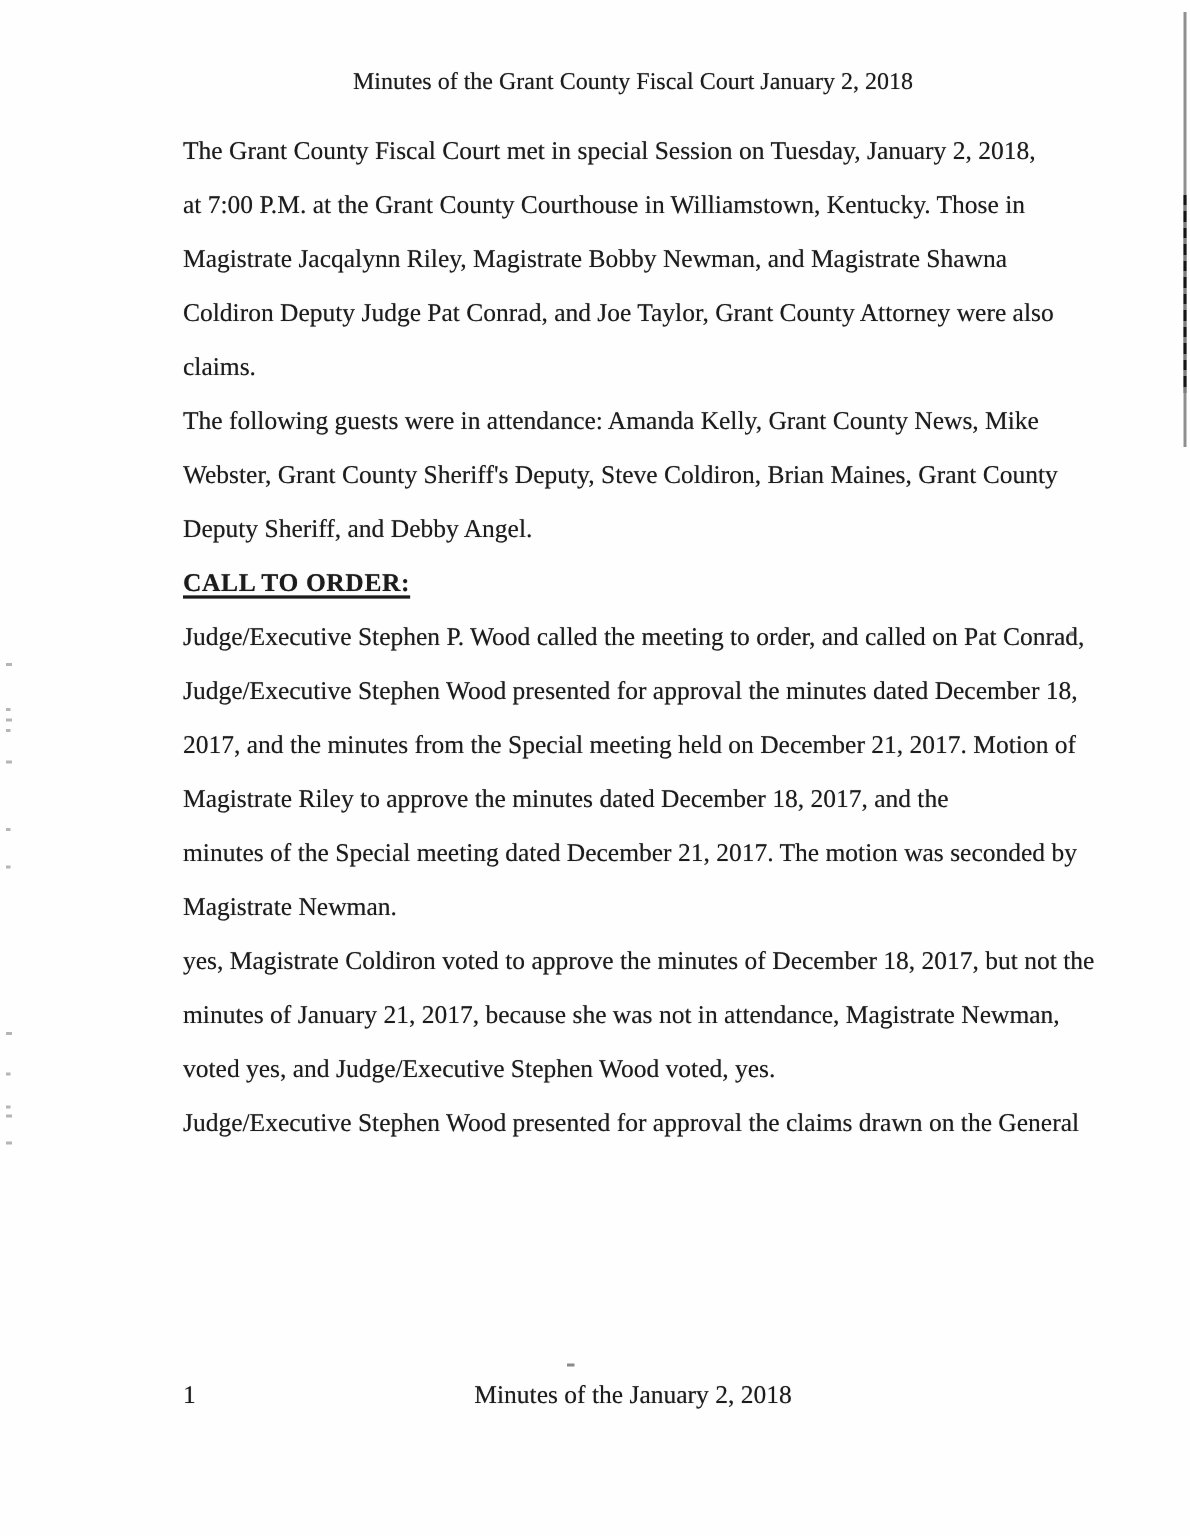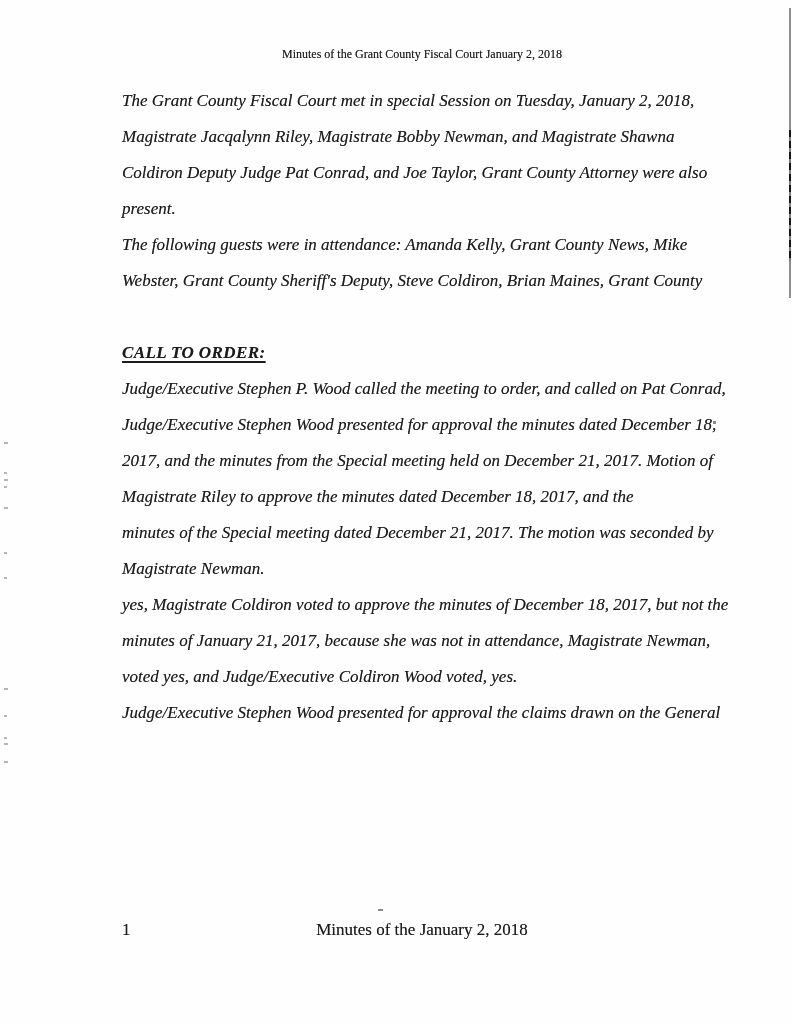--- a/index.html
+++ b/index.html
@@ -24,43 +24,41 @@
   .doc-text {
     text-shadow: 0 0 0.55px rgba(20,20,20,0.55);
     -webkit-font-smoothing: antialiased;
   }
   .doc-title {
     position: absolute;
     top: 44px;
     left: 122px;
     width: 600px;
     text-align: center;
-    font-size: 12px;
+    font-size: 16px;
     line-height: 21px;
     white-space: nowrap;
   }
   .doc-body {
     position: absolute;
     top: 83px;
     left: 122px;
     width: 600px;
     font-size: 17px;
     line-height: 36px;
   }
   .doc-body .line {
     white-space: nowrap;
-    font-style: italic;
   }
   .doc-body .line.heading {
     font-weight: bold;
     text-decoration: underline;
     text-decoration-thickness: 2px;
     text-underline-offset: 3px;
     letter-spacing: 0.4px;
-    margin-top: 36px;
   }
   .doc-footer {
     position: absolute;
     top: 918px;
     left: 122px;
     width: 600px;
     font-size: 17px;
     line-height: 24px;
   }
   .footer-page-num {
@@ -103,35 +101,37 @@
 </style>
 </head>
 <body>
 
 <div class="page">
 
   <div class="doc-title doc-text">Minutes of the Grant County Fiscal Court January 2, 2018</div>
 
   <div class="doc-body doc-text">
       <div class="line">The Grant County Fiscal Court met in special Session on Tuesday, January 2, 2018,</div>
+      <div class="line">at 7:00 P.M. at the Grant County Courthouse in Williamstown, Kentucky. Those in</div>
       <div class="line">Magistrate Jacqalynn Riley, Magistrate Bobby Newman, and Magistrate Shawna</div>
       <div class="line">Coldiron Deputy Judge Pat Conrad, and Joe Taylor, Grant County Attorney were also</div>
-      <div class="line">present.</div>
+      <div class="line">claims.</div>
       <div class="line">The following guests were in attendance: Amanda Kelly, Grant County News, Mike</div>
       <div class="line">Webster, Grant County Sheriff's Deputy, Steve Coldiron, Brian Maines, Grant County</div>
+      <div class="line">Deputy Sheriff, and Debby Angel.</div>
       <div class="line heading">CALL TO ORDER:</div>
       <div class="line">Judge/Executive Stephen P. Wood called the meeting to order, and called on Pat Conrad,</div>
       <div class="line">Judge/Executive Stephen Wood presented for approval the minutes dated December 18,</div>
       <div class="line">2017, and the minutes from the Special meeting held on December 21, 2017. Motion of</div>
       <div class="line">Magistrate Riley to approve the minutes dated December 18, 2017, and the</div>
       <div class="line">minutes of the Special meeting dated December 21, 2017. The motion was seconded by</div>
       <div class="line">Magistrate Newman.</div>
       <div class="line">yes, Magistrate Coldiron voted to approve the minutes of December 18, 2017, but not the</div>
       <div class="line">minutes of January 21, 2017, because she was not in attendance, Magistrate Newman,</div>
-      <div class="line">voted yes, and Judge/Executive Coldiron Wood voted, yes.</div>
+      <div class="line">voted yes, and Judge/Executive Stephen Wood voted, yes.</div>
       <div class="line">Judge/Executive Stephen Wood presented for approval the claims drawn on the General</div>
     </div>
 
   <div class="doc-footer doc-text">
     <span class="footer-page-num">1</span>
     <span class="footer-center">Minutes of the January 2, 2018</span>
   </div>
 
   <div class="scan-line-right"></div>
   <div class="scan-line-right-dashes"></div>

